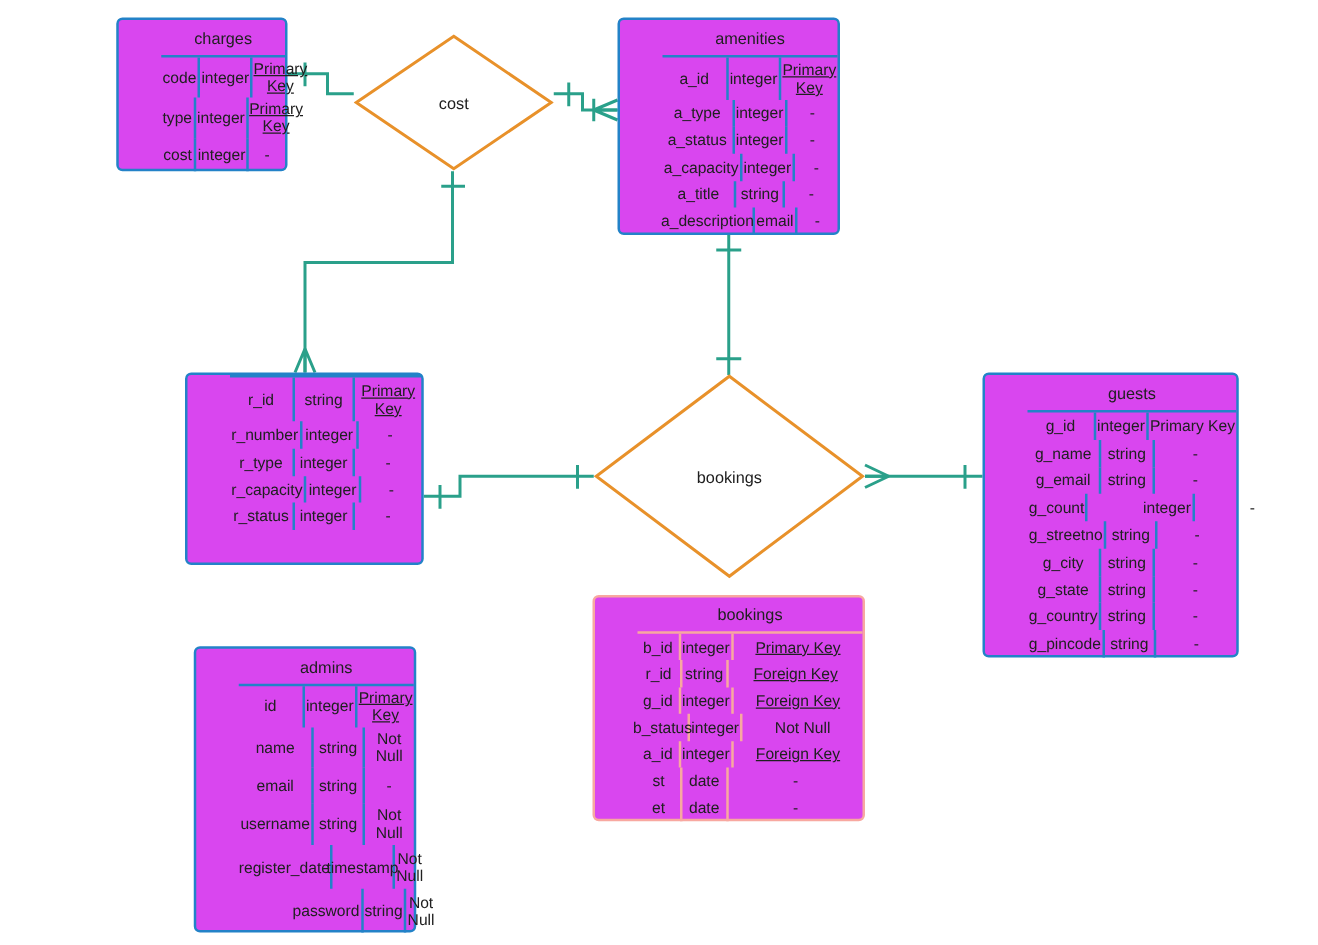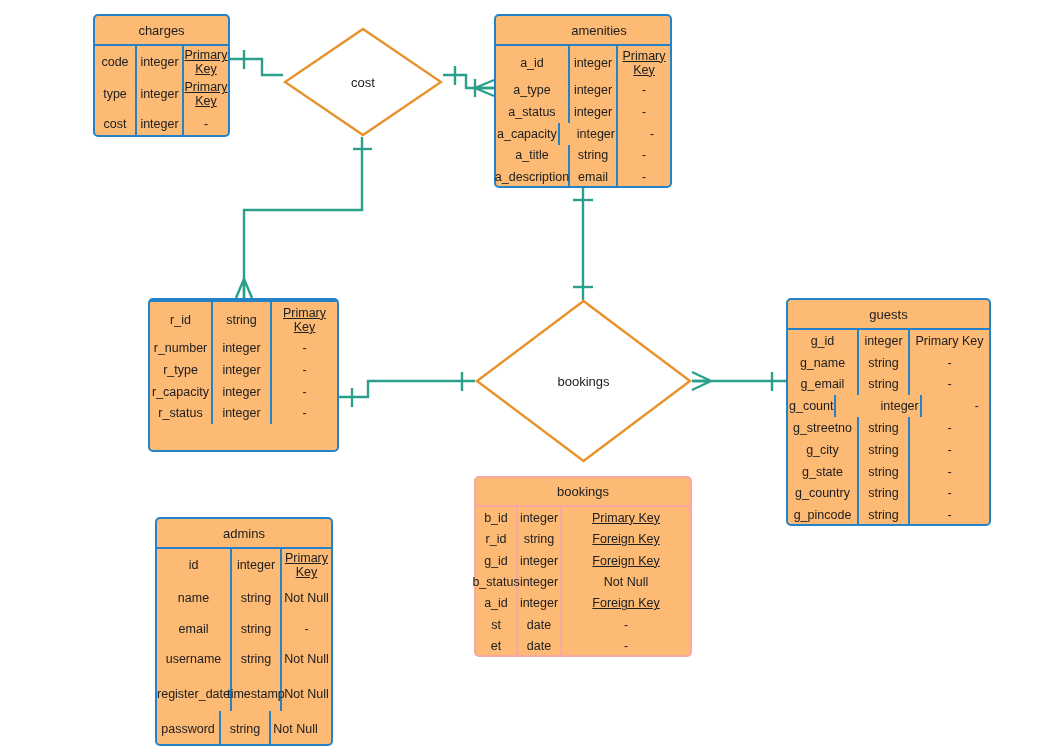--- a/index.html
+++ b/index.html
@@ -24,24 +24,25 @@
     top: 0;
     width: 1054px;
     height: 756px;
     pointer-events: none;
   }
 
   
   .entity {
     position: absolute;
     box-sizing: border-box;
-    background: #fdba74;
+    background: #d946ef;
     border: 2px solid #2382c8;
     border-radius: 5px;
     z-index: 3;
+    padding-left: 34px;
   }
   .entity.red {
     border-color: #f8a8a0;
   }
   .entity .ent-title {
     box-sizing: border-box;
     width: 100%;
     text-align: center;
     font-size: 13px;
     color: #202020;
@@ -157,40 +158,40 @@
       </div>
       <div class="ent-row" style="height:27px;">
         <div class="ent-cell c1" style="width:42px;">cost</div>
         <div class="ent-cell c2" style="width:47px;">integer</div>
         <div class="ent-cell" style="width:44px;">-</div>
       </div>
     </div>
   </div>
 
   <div class="entity" style="left:494px; top:14px; width:178px; height:174px;">
-    <div class="ent-title" style="height:28px;margin-left:16px;">amenities</div>
+    <div class="ent-title" style="height:28px;">amenities</div>
     <div class="ent-grid" style="height:144px;">
       <div class="ent-row" style="height:34px;">
         <div class="ent-cell c1" style="width:74px;">a_id</div>
         <div class="ent-cell c2" style="width:48px;">integer</div>
         <div class="ent-cell wrap" style="width:52px;">
           <span class="u">Primary Key</span>
         </div>
       </div>
       <div class="ent-row" style="height:22px;">
         <div class="ent-cell c1" style="width:74px;">a_type</div>
         <div class="ent-cell c2" style="width:48px;">integer</div>
         <div class="ent-cell" style="width:52px;">-</div>
       </div>
       <div class="ent-row" style="height:22px;">
         <div class="ent-cell c1" style="width:74px;">a_status</div>
         <div class="ent-cell c2" style="width:48px;">integer</div>
         <div class="ent-cell" style="width:52px;">-</div>
       </div>
-      <div class="ent-row" style="height:22px;gap:16px;">
+      <div class="ent-row" style="height:22px;">
         <div class="ent-cell c1" style="width:74px;">a_capacity</div>
         <div class="ent-cell c2" style="width:48px;">integer</div>
         <div class="ent-cell" style="width:52px;">-</div>
       </div>
       <div class="ent-row" style="height:22px;">
         <div class="ent-cell c1" style="width:74px;">a_title</div>
         <div class="ent-cell c2" style="width:48px;">string</div>
         <div class="ent-cell" style="width:52px;">-</div>
       </div>
       <div class="ent-row" style="height:22px;">
@@ -357,21 +358,21 @@
         <div class="ent-cell c1" style="width:75px;">username</div>
         <div class="ent-cell c2" style="width:50px;">string</div>
         <div class="ent-cell wrap" style="width:49px;">Not Null</div>
       </div>
       <div class="ent-row" style="height:36px;">
         <div class="ent-cell c1" style="width:75px;">register_date</div>
         <div class="ent-cell c2" style="width:50px;">timestamp</div>
         <div class="ent-cell wrap" style="width:49px;">Not Null</div>
       </div>
       <div class="ent-row" style="height:35px;">
-        <div class="ent-cell c1" style="width:64px;">password</div>
+        <div class="ent-cell c1" style="width:64px;margin-left:42px;">password</div>
         <div class="ent-cell c2" style="width:50px;">string</div>
         <div class="ent-cell wrap" style="width:49px;">Not Null</div>
       </div>
     </div>
   </div>
 
   <div class="rel" style="left:283px; top:27px; width:160px; height:110px;">
     <svg width="160" height="110" viewBox="0 0 160 110" xmlns="http://www.w3.org/2000/svg">
       <polygon points="80,2 158,55 80,108 2,55" fill="#ffffff" stroke="#e8912a" stroke-width="2.4"></polygon>
     </svg>

